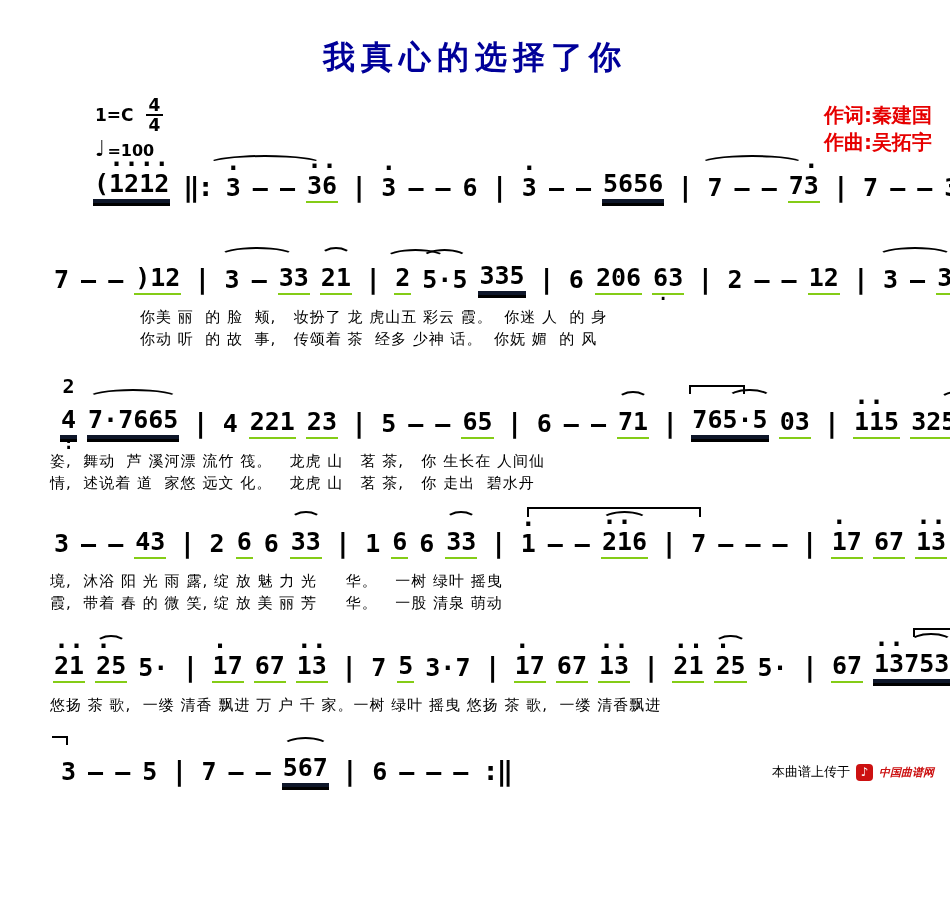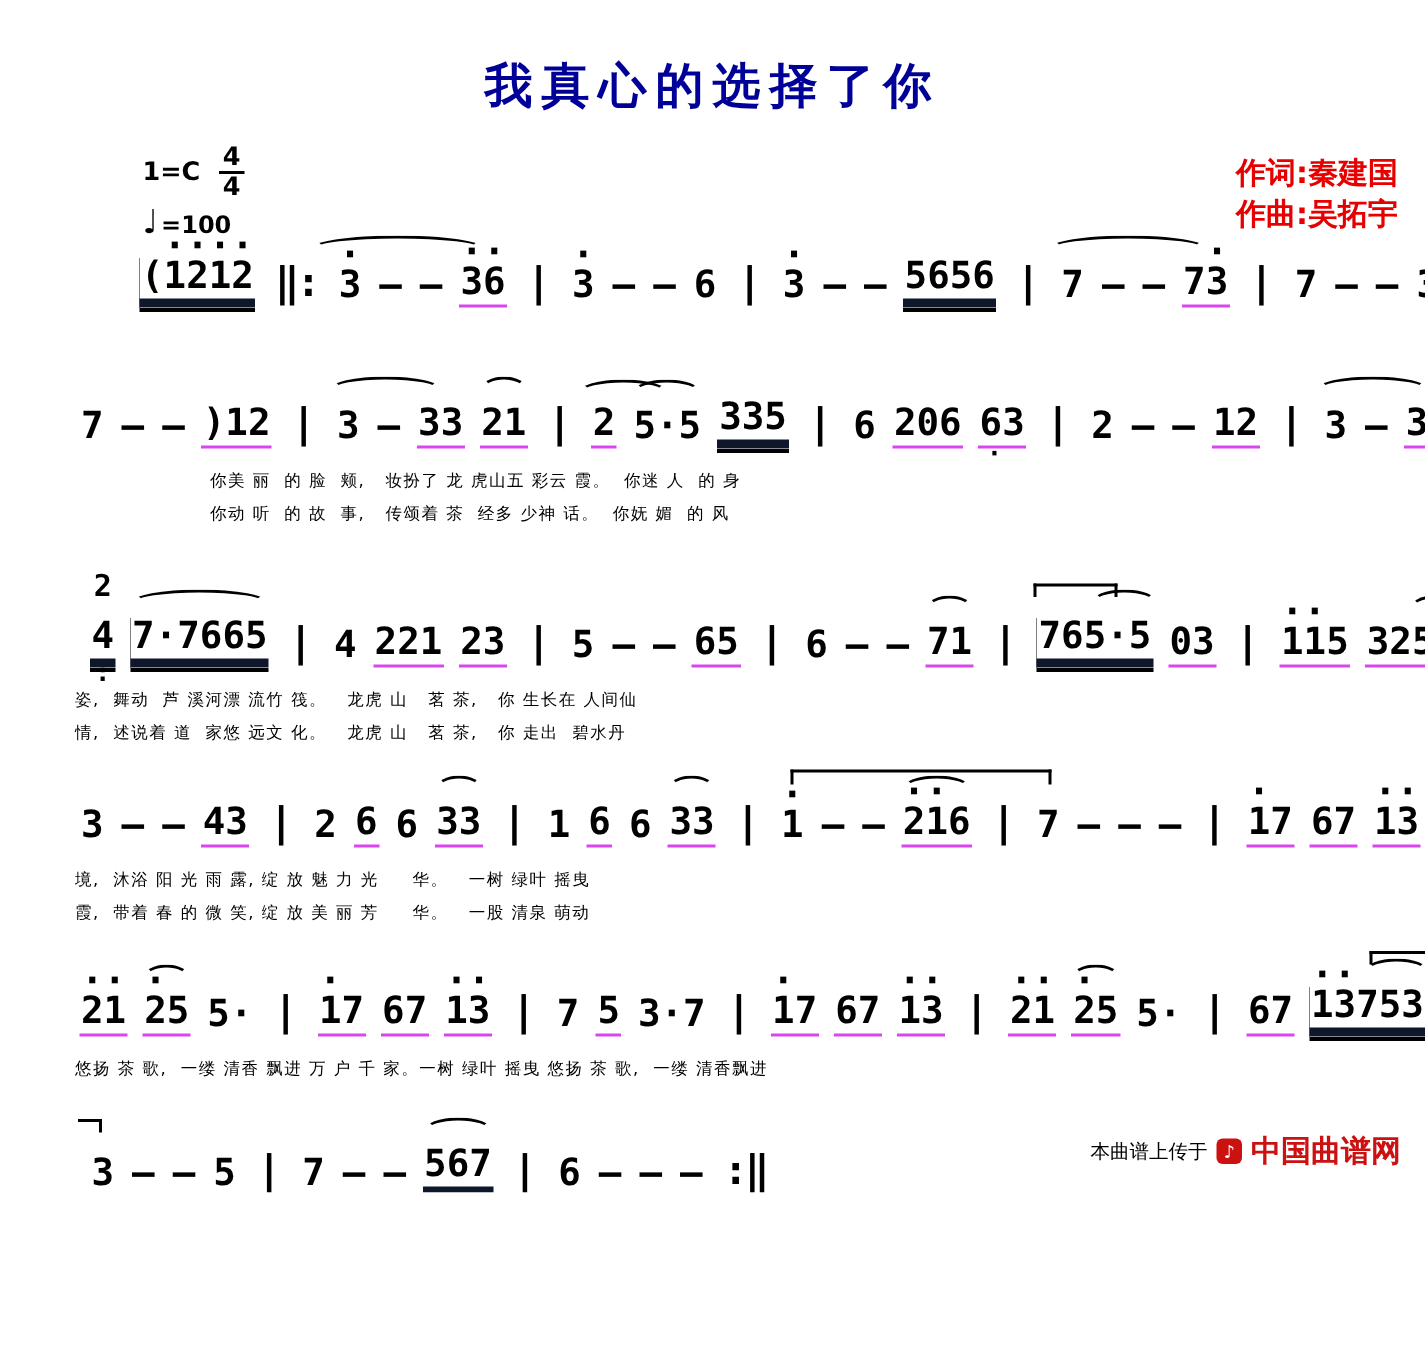--- a/index.html
+++ b/index.html
@@ -29,48 +29,48 @@
   .s3 .noteline{padding-left:55px;}
   .s4 .noteline{padding-left:48px;}
   .s5 .noteline{padding-left:48px;}
   .s6 .noteline{padding-left:55px;}
   .tok{display:inline-flex;flex-direction:column;align-items:center;position:relative;margin:0 5px;}
   .dots,.bdots{white-space:pre;overflow:visible;}
   .dots{font-size:25px;height:11px;line-height:11px;}
   .bdots{font-size:17px;height:11px;line-height:8px;}
   .topnum{font-size:20px;height:16px;line-height:16px;}
   .t{line-height:30px;white-space:pre;padding:0 1px;}
-  .u1{border-bottom:2px solid #d946ef;}
-  .u2{border-bottom:6px solid #0f172a;box-shadow:0 3px 0 0 #000;}
+  .u1{border-bottom:2px solid #84cc16;}
+  .u2{border-bottom:4px solid #0f172a;box-shadow:0 3px 0 0 #000;}
   .bar,.rep{display:inline-flex;align-items:flex-end;padding-bottom:11px;margin:0 8px;
             font-family:"DejaVu Sans Mono",monospace;font-size:27px;line-height:32px;}
   .rep{font-weight:bold;letter-spacing:-2px;}
   .tok.arc::before{content:"";position:absolute;left:1px;right:1px;top:-5px;height:13px;
        border:2px solid transparent;border-top:2px solid #000;border-radius:50%;pointer-events:none;}
   .tok.arcr::before{content:"";position:absolute;left:48%;right:-2px;top:-5px;height:13px;
        border:2px solid transparent;border-top:2px solid #000;border-radius:50%;pointer-events:none;}
   .tok.bracket::after{content:"";position:absolute;left:-2px;right:30%;top:-9px;height:7px;
        border:2px solid #000;border-bottom:none;pointer-events:none;}
   .tok.brr::after{content:"";position:absolute;left:52%;right:-8px;top:-10px;height:7px;
        border:2px solid #000;border-bottom:none;pointer-events:none;}
   .tok.corner::after{content:"";position:absolute;top:-10px;left:-8px;width:14px;height:7px;
        border-top:2px solid #000;border-right:2px solid #000;pointer-events:none;}
   .slur{position:absolute;top:-5px;right:50%;height:13px;border:2px solid transparent;
         border-top:2px solid #000;border-radius:50%;pointer-events:none;}
   .mbr{position:absolute;top:-11px;left:40%;height:8px;border:2px solid #000;border-bottom:none;pointer-events:none;}
   
-  .lyr{white-space:pre;font-size:11px;line-height:22px;letter-spacing:1px;}
+  .lyr{white-space:pre;font-size:15px;line-height:22px;letter-spacing:1px;}
   .s2 .lyr{padding-left:140px;}
   .s3 .lyr,.s4 .lyr,.s5 .lyr{padding-left:50px;}
   .s6 .lyr{padding-left:138px;font-family:Liberation Mono, monospace;}
   
   .footer{position:absolute;right:16px;bottom:14px;display:flex;align-items:center;gap:6px;font-size:13px;}
   .logoicon{display:inline-flex;align-items:center;justify-content:center;width:17px;height:17px;
             border-radius:4px;background:var(--logo-color,#cc1111);color:#fff;font-size:12px;font-weight:bold;}
-  .sitename{color:var(--logo-color,#cc1111);font-weight:bold;font-size:20px;}
+  .sitename{color:var(--logo-color,#cc1111);font-weight:bold;font-style:italic;font-size:11px;}
 </style>
 </head>
 <body>
 
 <div class="page">
 
   <h1 class="title">我真心的选择了你</h1>
 
   <div class="credits">
     <div>作词:秦建国</div>

